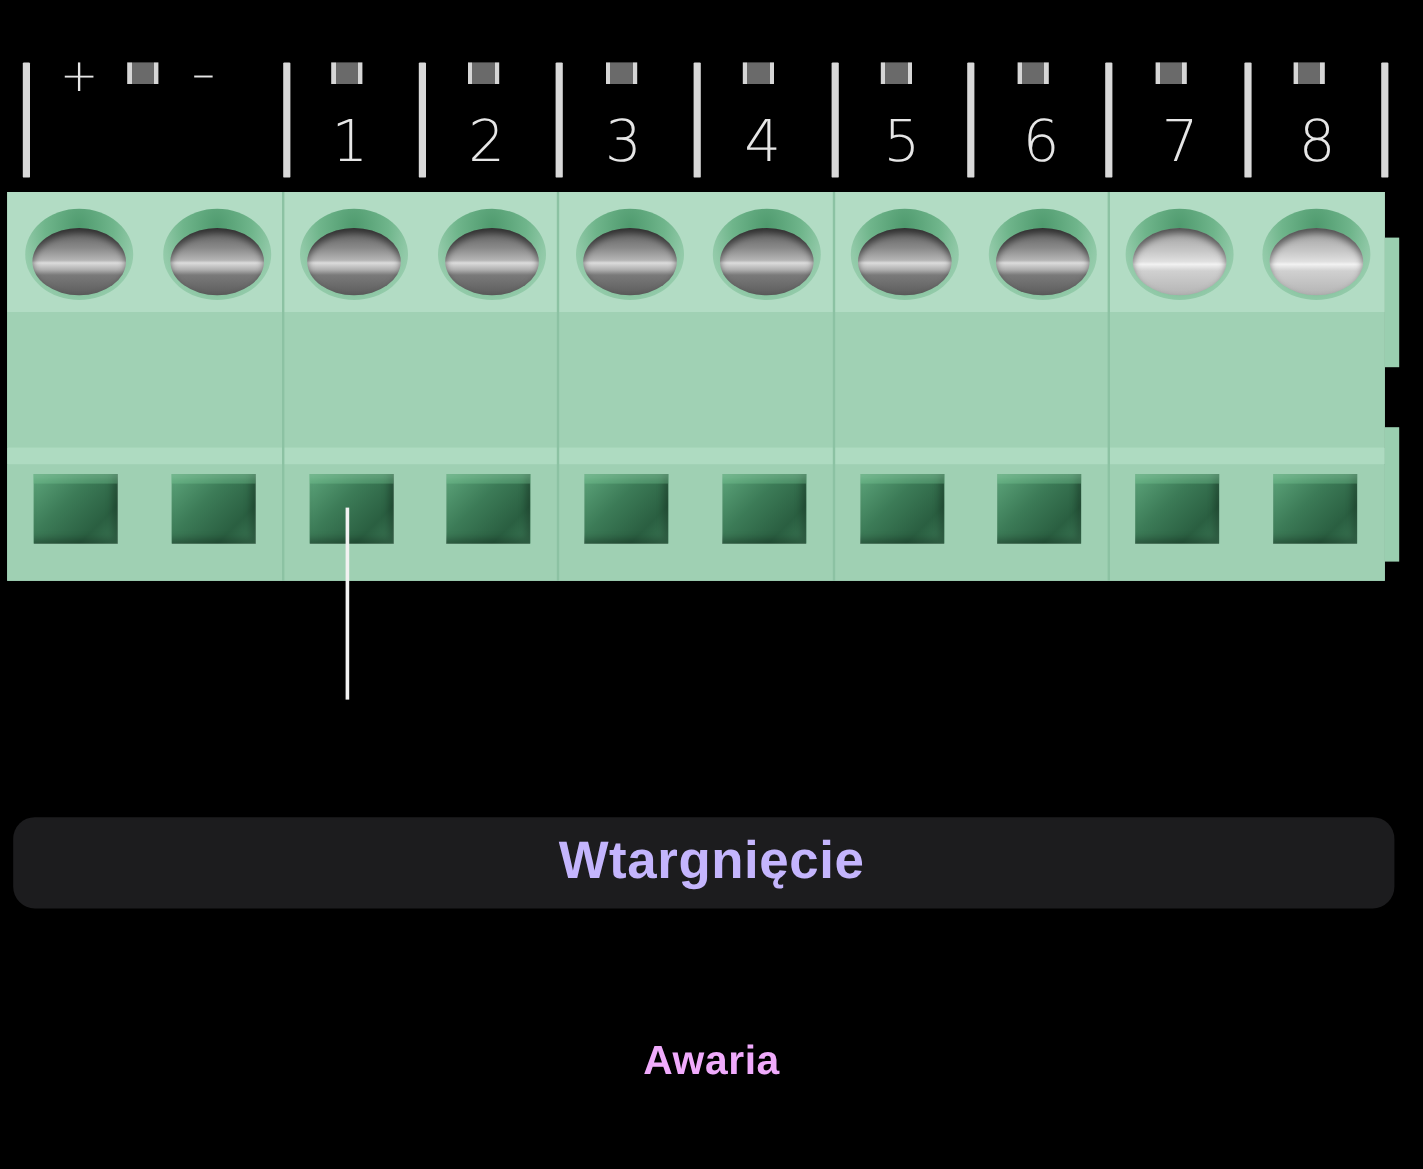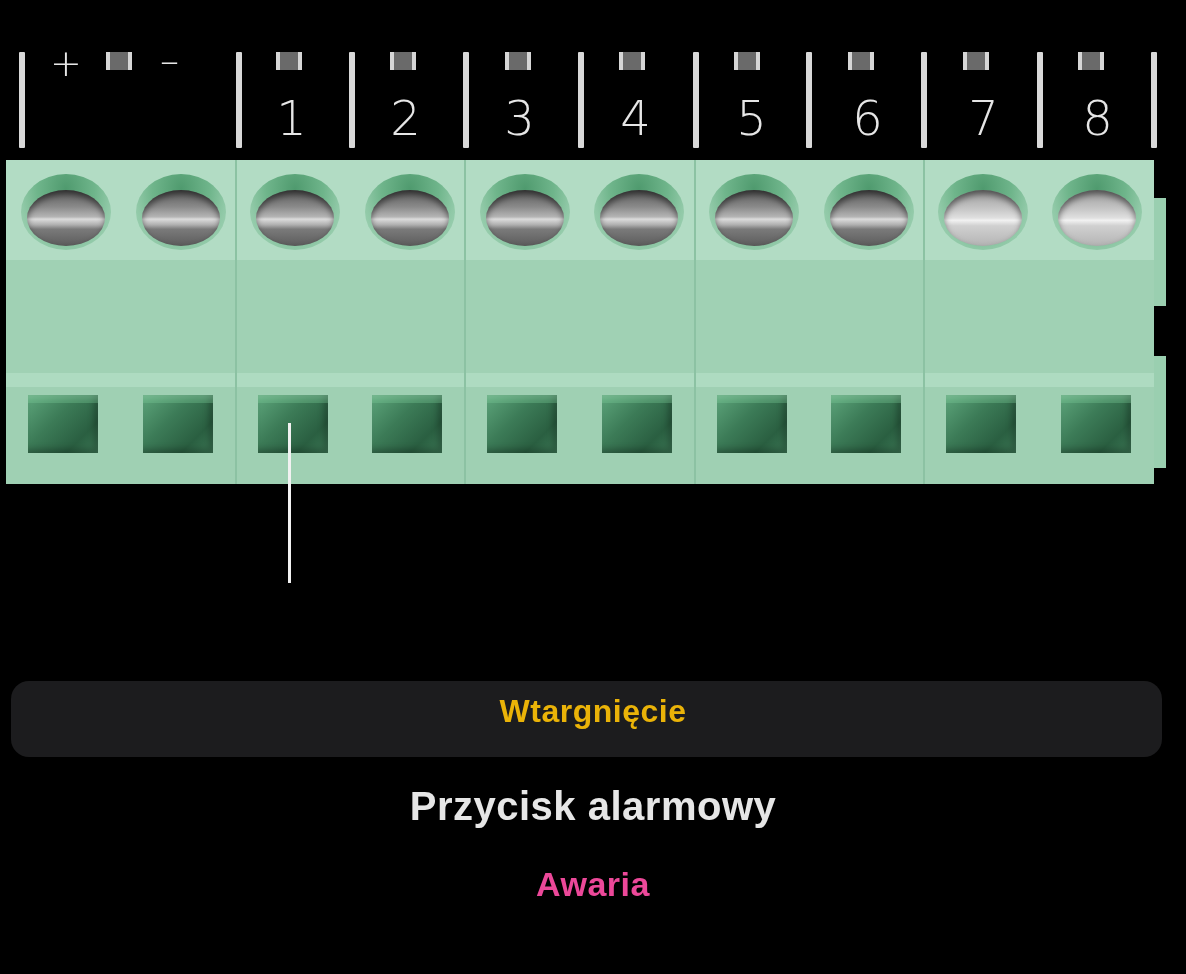--- a/index.html
+++ b/index.html
@@ -60,23 +60,23 @@
     
     .picker { position: absolute; left: 0; top: 660px; width: 1186px; height: 260px; }
     .picker-selected {
       position: absolute; left: 11px; top: 21px; width: 1151px; height: 76px;
       background: #1c1c1e; border-radius: 18px;
     }
     .picker-item {
       position: absolute; left: 0; width: 1186px; text-align: center;
       font-family: "Liberation Sans", sans-serif; font-weight: 700; letter-spacing: 0.5px;
     }
-    .picker-item.sel { top: 33px; font-size: 32px; color: #eab308; }
+    .picker-item.sel { top: 33px; font-size: 44px; color: #c4b5fd; }
     .picker-item.next { top: 124px; font-size: 40px; color: #e6e6e6; }
-    .picker-item.far { top: 205px; font-size: 34px; color: #ec4899; height: 36px; overflow: hidden; }
+    .picker-item.far { top: 205px; font-size: 34px; color: #f0abfc; height: 36px; overflow: hidden; }
   </style>
 </head>
 <body>
 
 <div class="label-row">
   <div class="sep" style="left:19px"></div>
   <span class="sign" style="left:50px;top:44px">+</span>
   <div class="led" style="left:106px"></div>
   <span class="sign" style="left:160px;top:42px">–</span>
 
@@ -170,15 +170,14 @@
 </div>
 
 <div class="side-tab" style="left:1154px;top:198px;width:12px;height:108px;"></div>
 <div class="side-tab" style="left:1154px;top:356px;width:12px;height:112px;"></div>
 
 <div class="pointer-line"></div>
 
 <div class="picker">
   <div class="picker-selected"></div>
   <div class="picker-item sel">Wtargnięcie</div>
-  <div class="picker-item next">Przycisk alarmowy</div>
   <div class="picker-item far">Awaria</div>
 </div>
 
 </body></html>

